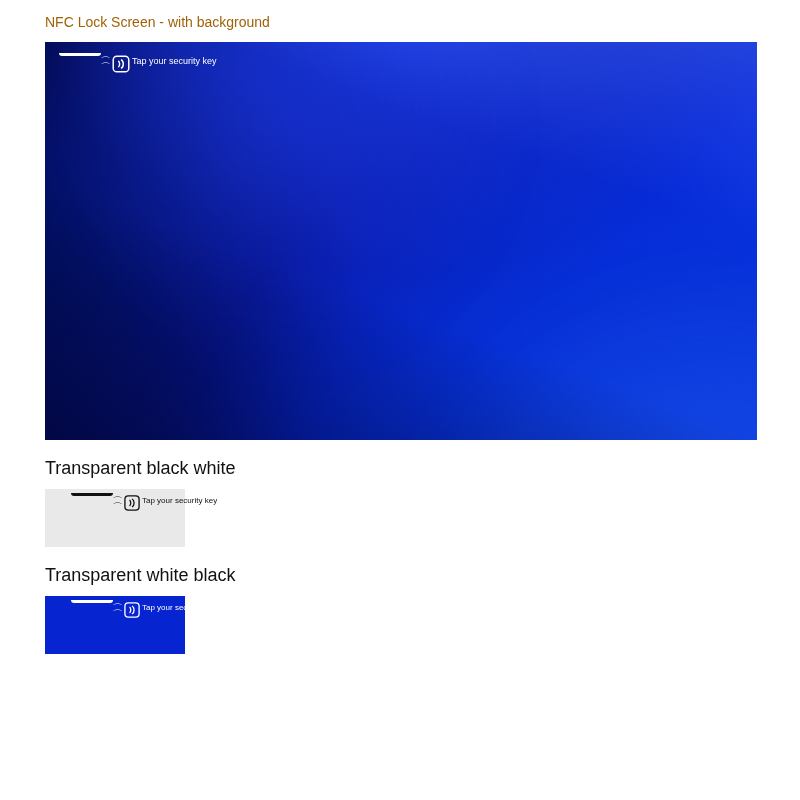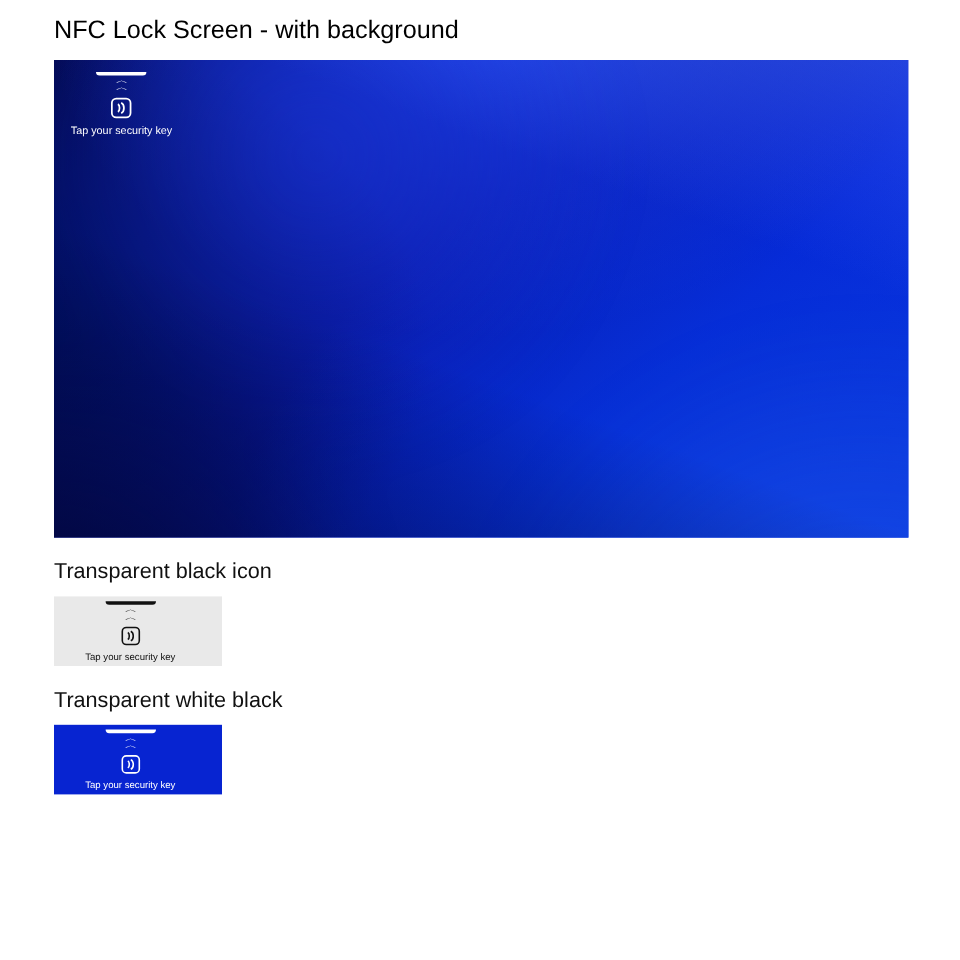--- a/index.html
+++ b/index.html
@@ -3,23 +3,23 @@
   <meta charset="utf-8">
   <style>
     * { box-sizing: border-box; margin: 0; padding: 0; }
     body {
       font-family: "Segoe UI", -apple-system, sans-serif;
       background: #fff;
       padding: 10px 45px;
       width: 800px;
     }
     h2 {
-      font-size: 21px;
+      font-size: 14px;
       font-weight: 400;
-      color: #000000;
+      color: #a16207;
       margin: 4px 0 12px 0;
     }
     h3 {
       font-size: 18px;
       font-weight: 400;
       color: #111;
       margin: 18px 0 10px 0;
     }
 
     
@@ -51,22 +51,22 @@
       background:
         linear-gradient(200deg, rgba(90,130,255,0.35) 0%, rgba(90,130,255,0) 30%),
         linear-gradient(20deg, rgba(0,2,40,0.6) 0%, rgba(0,2,40,0) 40%);
     }
 
     
     .nfc-widget {
       position: relative;
       z-index: 2;
       display: inline-flex;
-      flex-direction: column;
-      align-items: center;
+      flex-direction: row;
+      align-items: flex-start;
       padding: 4px 8px 6px 8px;
     }
     .nfc-widget .notch {
       width: 42px;
       height: 3px;
       border-radius: 0 0 3px 3px;
       margin-bottom: 2px;
     }
     .nfc-widget .chevrons {
       font-size: 10px;
@@ -115,21 +115,21 @@
       </div>
     <svg width="22" height="22" viewBox="0 0 24 24" fill="none" stroke="currentColor" stroke-width="1.6">
       <rect x="3.5" y="3.5" width="17" height="17" rx="4"></rect>
       <path d="M9 8.5 c2 1 2 6 0 7"></path>
       <path d="M12 7.2 c3.3 1.6 3.3 8 0 9.6"></path>
     </svg>
     <div class="label">Tap your security key</div>
   </div>
 </div>
 
-<h3>Transparent black icon</h3>
+<h3>Transparent black white</h3>
 
 <div class="tile">
   <div class="nfc-widget nfc-black">
     <div class="notch"></div>
     <div class="chevrons">
         <span>︿</span>
         <span>︿</span>
       </div>
     <svg width="20" height="20" viewBox="0 0 24 24" fill="none" stroke="currentColor" stroke-width="1.6">
       <rect x="3.5" y="3.5" width="17" height="17" rx="4"></rect>

